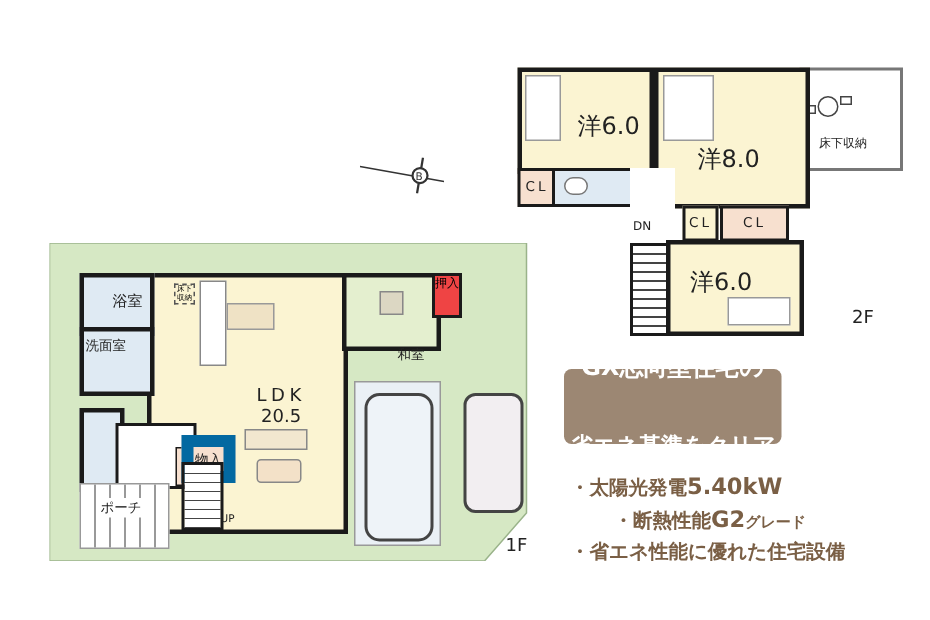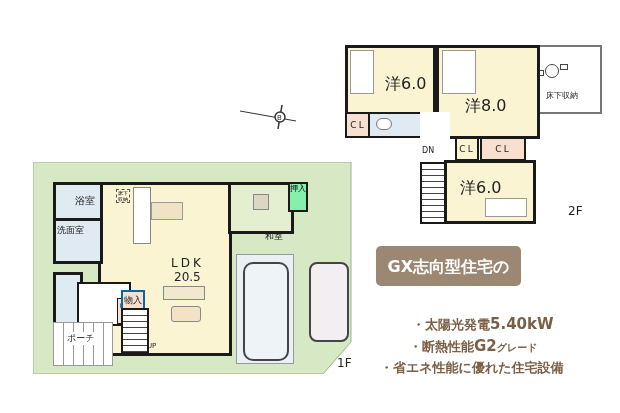--- a/index.html
+++ b/index.html
@@ -1,21 +1,21 @@
 <!DOCTYPE html>
 <html><head>
 <meta charset="utf-8">
 <style>
   html,body{margin:0;padding:0;background:#fff;}
   body{width:620px;height:413px;position:relative;overflow:hidden;font-family:"DejaVu Sans",sans-serif;}
   .abs{position:absolute;}
   .lbl{position:absolute;font-size:16px;color:#222;white-space:nowrap;}
   .room{position:absolute;}
   .cl{position:absolute;font-size:9px;color:#222;display:flex;align-items:center;justify-content:center;letter-spacing:2px;}
-  .badge{position:absolute;left:376px;top:246px;width:145px;height:40px;background:#9c8773;border-radius:5px;color:#fff;font-weight:bold;font-size:16px;line-height:21px;display:flex;flex-direction:column;align-items:center;justify-content:center;gap:32px;}
+  .badge{position:absolute;left:376px;top:246px;width:145px;height:50px;background:#9c8773;border-radius:5px;color:#fff;font-weight:bold;font-size:16px;line-height:21px;display:flex;flex-direction:column;align-items:center;justify-content:center;gap:32px;}
   .badge span:nth-child(2){font-size:15px;}
   .feat{position:absolute;left:380px;font-size:13px;font-weight:bold;color:#7a5f45;white-space:nowrap;}
   .feat .big{font-size:15px;}
 </style>
 </head>
 <body>
 
 <div class="abs" style="left:340px;top:40px;width:270px;height:180px;">
 
   <div class="room" style="left:193px;top:5px;width:65px;height:65px;background:#fff;border:2px solid #777;"></div>
@@ -76,44 +76,45 @@
 
   <div class="room" style="left:20px;top:20px;width:44px;height:36px;background:#dfeaf3;border:3px solid #1a1a1a;"></div>
   <div class="lbl" style="left:42px;top:32px;font-size:10px;">浴室</div>
   <div class="room" style="left:20px;top:56px;width:44px;height:40px;background:#dfeaf3;border:3px solid #1a1a1a;"></div>
   <div class="lbl" style="left:24px;top:62px;font-size:9px;">洗面室</div>
 
   <div class="room" style="left:20px;top:110px;width:24px;height:50px;background:#dfeaf3;border:3px solid #1a1a1a;"></div>
   <div class="room" style="left:44px;top:120px;width:50px;height:40px;background:#fff;border:2px solid #1a1a1a;"></div>
   <div class="lbl" style="left:55px;top:137px;font-size:9px;margin-left:36px;">玄関</div>
   <div class="abs" style="left:84px;top:136px;width:8px;height:24px;background:#f7e0cf;border:1px solid #1a1a1a;font-size:5px;line-height:6px;writing-mode:vertical-rl;">玄関収納</div>
-  <div class="cl" style="left:88px;top:128px;width:20px;height:16px;background:#f7e0cf;border:2px solid #0369a1;letter-spacing:0;">物入</div>
+  <div class="cl" style="left:88px;top:128px;width:20px;height:16px;background:#f7e0cf;border:8px solid #0369a1;letter-spacing:0;">物入</div>
   <div class="room" style="left:88px;top:146px;width:24px;height:42px;background:repeating-linear-gradient(180deg,#fff 0 5px,#444 5px 6px);border:2px solid #1a1a1a;"></div>
   <div class="lbl" style="left:114px;top:180px;font-size:7px;">UP</div>
 
   <div class="room" style="left:20px;top:160px;width:58px;height:42px;background:repeating-linear-gradient(90deg,#fff 0 9px,#999 9px 10px),#fff;border:1px solid #999;"></div>
   <div class="lbl" style="left:34px;top:170px;font-size:9px;background:#fff;">ポーチ</div>
 
   <div class="room" style="left:195px;top:20px;width:60px;height:46px;background:#e4efcf;border:3px solid #1a1a1a;"></div>
   <div class="abs" style="left:220px;top:32px;width:14px;height:14px;background:#dcd7c3;border:1px solid #888;"></div>
   <div class="lbl" style="left:232px;top:68px;font-size:9px;">和室</div>
-  <div class="abs" style="left:255px;top:20px;width:16px;height:26px;background:#86efac;border:2px solid #1a1a1a;font-size:8px;line-height:10px;text-align:center;">押入</div>
+  <div class="abs" style="left:255px;top:20px;width:16px;height:26px;background:#ef4444;border:2px solid #1a1a1a;font-size:8px;line-height:10px;text-align:center;">押入</div>
 
   <div class="room" style="left:203px;top:92px;width:56px;height:108px;background:#eaf0f5;border:1px solid #999;"></div>
   <div class="abs" style="left:210px;top:100px;width:42px;height:95px;background:#eef3f8;border:2px solid #444;border-radius:10px;"></div>
   <div class="abs" style="left:276px;top:100px;width:36px;height:76px;background:#f2eef1;border:2px solid #444;border-radius:8px;"></div>
 
   <div class="lbl" style="left:304px;top:194px;font-size:12px;">1F</div>
 </div>
 
 <div class="badge">
   <span>GX志向型住宅の</span>
+  <span>省エネ基準をクリア</span>
 </div>
 
-<div class="feat" style="top:315px;margin-left:32px;">
+<div class="feat" style="top:315px;">
   <span>・太陽光発電</span><span class="big">5.40kW</span>
 </div>
 <div class="feat" style="top:337px;margin-left:29px;">
   <span>・断熱性能</span><span class="big">G2</span><span style="font-size:10px;">グレード</span>
 </div>
 <div class="feat" style="top:359px;">
   <span>・省エネ性能に優れた住宅設備</span>
 </div>
 
 </body></html>

